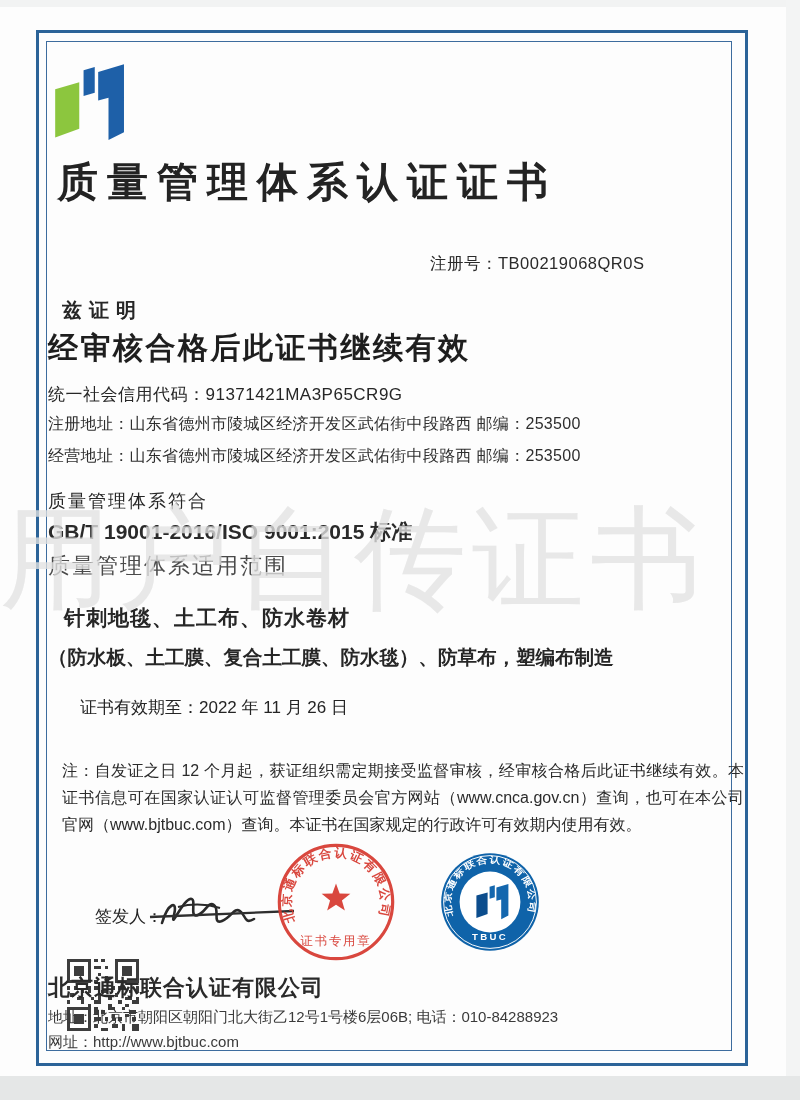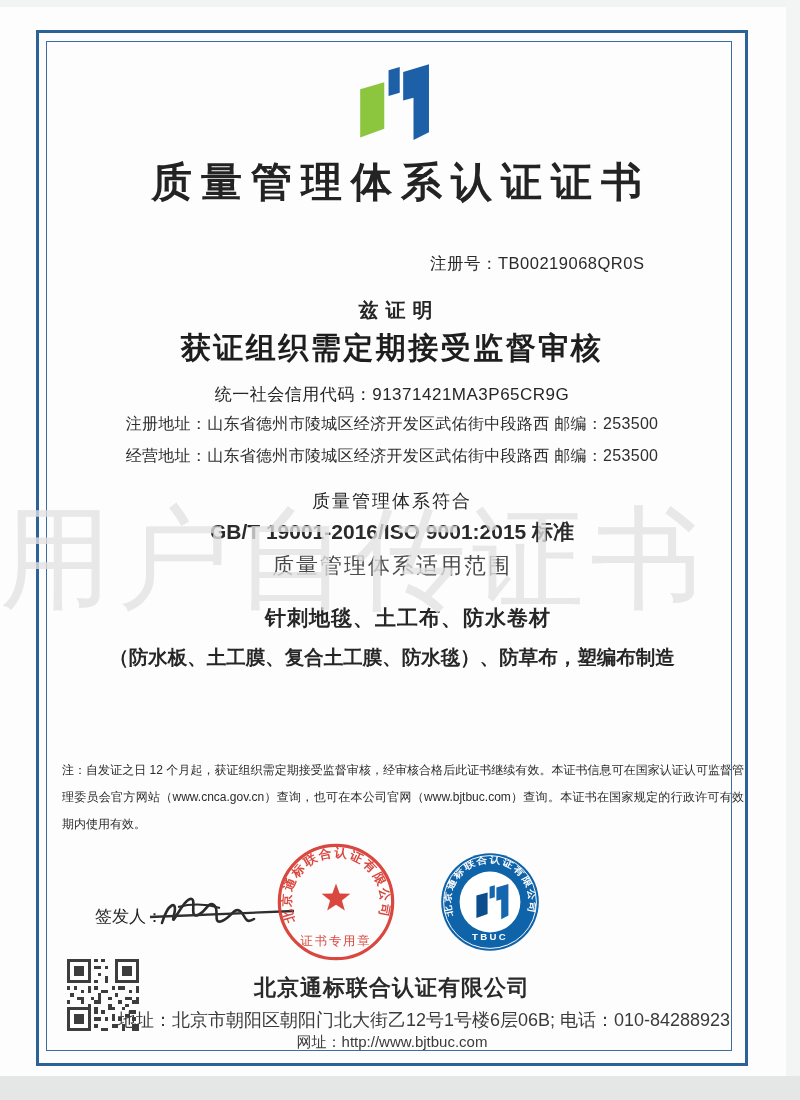--- a/index.html
+++ b/index.html
@@ -15,56 +15,56 @@
 
   .border-outer{
     position:absolute;left:36px;top:30px;width:706px;height:1030px;
     border:3.5px solid #2b6398;
   }
   .border-inner{
     position:absolute;left:46px;top:41px;width:684px;height:1008px;
     border:1.5px solid #3d6c9e;
   }
 
-  .c{position:absolute;left:48px;width:688px;text-align:center;}
+  .c{position:absolute;left:48px;width:688px;text-align:left;}
 
   .logo{top:60px;}
   .cert-title{
     top:155px;font-size:41px;font-weight:bold;letter-spacing:9px;
     color:#232323;padding-left:9px;
   }
   .reg-line{position:absolute;left:430px;top:253px;font-size:16.5px;color:#2a2a2a;letter-spacing:.5px;}
-  .certify-heading{top:297px;font-size:20px;font-weight:bold;letter-spacing:7px;padding-left:7px;}
+  .certify-heading{top:297px;font-size:20px;font-weight:bold;letter-spacing:7px;padding-left:14px;}
   .company-name{top:328px;font-size:30px;font-weight:bold;letter-spacing:2.5px;color:#1e1e1e;}
   .credit-code{top:383px;font-size:17px;letter-spacing:.5px;}
   .addr{font-size:16px;color:#2e2e2e;letter-spacing:.3px;}
   .addr1{top:414px;}
   .addr2{top:446px;}
   .conform{top:489px;font-size:18px;letter-spacing:2px;}
   .standard{top:518px;font-size:21px;font-weight:bold;color:#2a2a2a;}
   .scope-head{top:551px;font-size:22px;letter-spacing:2px;color:#4a4a4a;}
   .scope1{top:604px;font-size:21px;font-weight:bold;letter-spacing:1px;margin-left:16px;}
   .scope2{top:644px;font-size:19.5px;font-weight:bold;}
 
   .dates{position:absolute;left:80px;top:694px;font-size:17px;line-height:27px;color:#242424;}
   .note{
     position:absolute;left:62px;top:757px;width:682px;
-    font-size:12px;line-height:27px;text-align:justify;color:#2b2b2b;
+    font-size:16px;line-height:27px;text-align:justify;color:#2b2b2b;
   }
 
   .signer{position:absolute;left:95px;top:905px;font-size:17px;color:#242424;}
   .sig-svg{position:absolute;left:148px;top:885px;}
 
   .seal-red{position:absolute;left:274px;top:840px;opacity:.92;}
   .seal-blue{position:absolute;left:438px;top:850px;}
 
   .qr{position:absolute;left:67px;top:959px;}
 
   .footer-company{top:973px;font-size:22px;font-weight:bold;letter-spacing:1px;color:#2a2a2a;}
-  .footer-addr{top:1008px;font-size:18px;color:#3a3a3a;padding-left:32px;}
+  .footer-addr{top:1008px;font-size:15px;color:#3a3a3a;}
   .footer-web{top:1033px;font-size:15px;color:#3a3a3a;}
 
   .watermark{
     position:absolute;left:0;top:484px;width:640px;
     text-align:right;font-size:112px;letter-spacing:6px;
     color:rgba(226,226,226,0.78);font-weight:400;
     z-index:40;pointer-events:none;white-space:nowrap;
   }
 </style>
 </head>
@@ -83,32 +83,33 @@
     <polygon points="41,12 54,8 54,38 41,42" fill="#1e60a8"></polygon>
     <path d="M58,14 L88,5 L88,84 L70,93 L70,44 L58,47 Z" fill="#1e60a8"></path>
   </svg>
 </div>
 
 <div class="c cert-title">质量管理体系认证证书</div>
 
 <div class="reg-line"><span>注册号：</span><span>TB00219068QR0S</span></div>
 
 <div class="c certify-heading">兹证明</div>
-<div class="c company-name">获证组织需定期接受监督审核</div>
+<div class="c company-name">经审核合格后此证书继续有效</div>
 <div class="c credit-code">统一社会信用代码：91371421MA3P65CR9G</div>
 <div class="c addr addr1">注册地址：山东省德州市陵城区经济开发区武佑街中段路西  邮编：253500</div>
 <div class="c addr addr2">经营地址：山东省德州市陵城区经济开发区武佑街中段路西  邮编：253500</div>
 
 <div class="c conform">质量管理体系符合</div>
 <div class="c standard">GB/T 19001-2016/ISO 9001:2015 标准</div>
 <div class="c scope-head">质量管理体系适用范围</div>
 <div class="c scope1">针刺地毯、土工布、防水卷材</div>
 <div class="c scope2">（防水板、土工膜、复合土工膜、防水毯）、防草布，塑编布制造</div>
 
 <div class="dates">
+  <div><span>证书有效期至：</span><span>2022 年 11 月 26 日</span></div>
 </div>
 
 <div class="note">注：自发证之日 12 个月起，获证组织需定期接受监督审核，经审核合格后此证书继续有效。本证书信息可在国家认证认可监督管理委员会官方网站（www.cnca.gov.cn）查询，也可在本公司官网（www.bjtbuc.com）查询。本证书在国家规定的行政许可有效期内使用有效。</div>
 
 <div class="signer">签发人：</div>
 
 <svg class="sig-svg" width="150" height="60" viewBox="0 0 150 60">
   <path d="M14,38 C20,18 30,14 26,30 C22,46 34,16 42,14 C50,12 40,34 50,30 C58,27 60,16 66,20 C72,24 64,40 74,36 C84,32 86,22 92,26 C98,30 96,40 106,34" stroke="#2a2a2a" stroke-width="2.6" fill="none" stroke-linecap="round"></path>
   <path d="M30,22 C46,18 62,20 72,23" stroke="#2a2a2a" stroke-width="2" fill="none"></path>
   <line x1="2" y1="32" x2="146" y2="26" stroke="#2f2f2f" stroke-width="2.4"></line>

